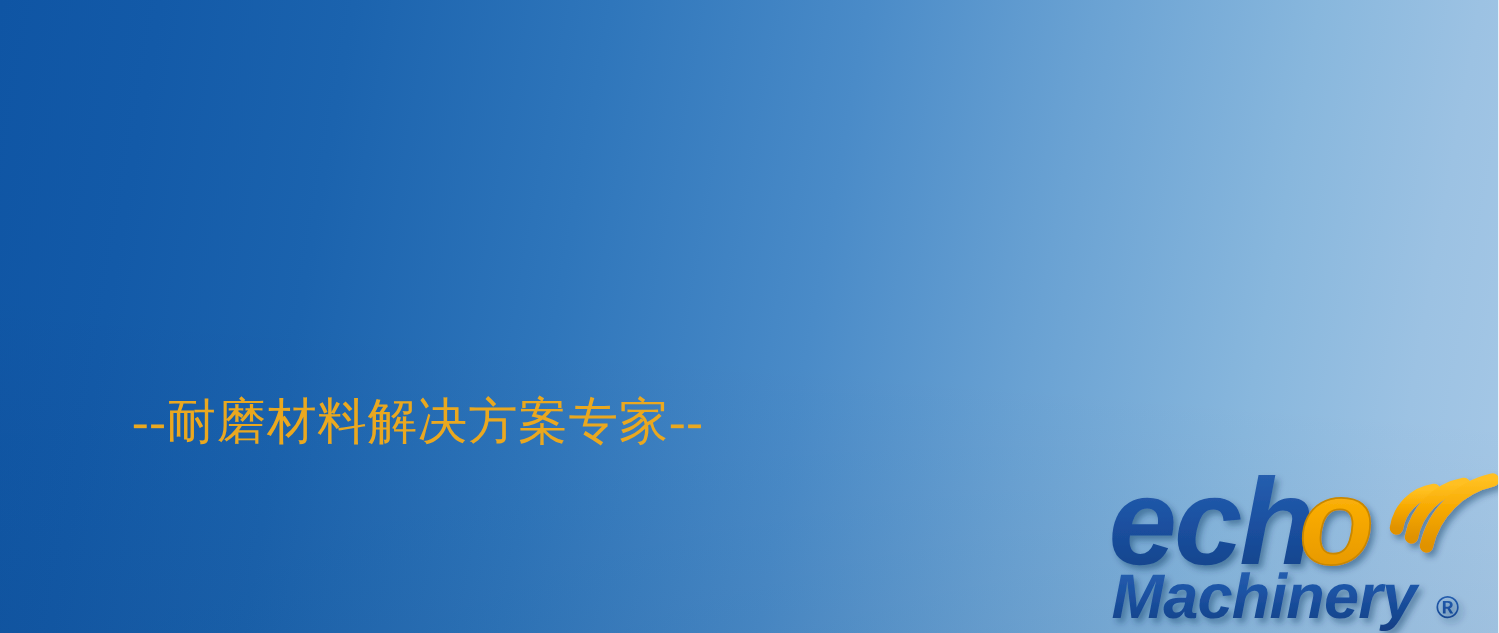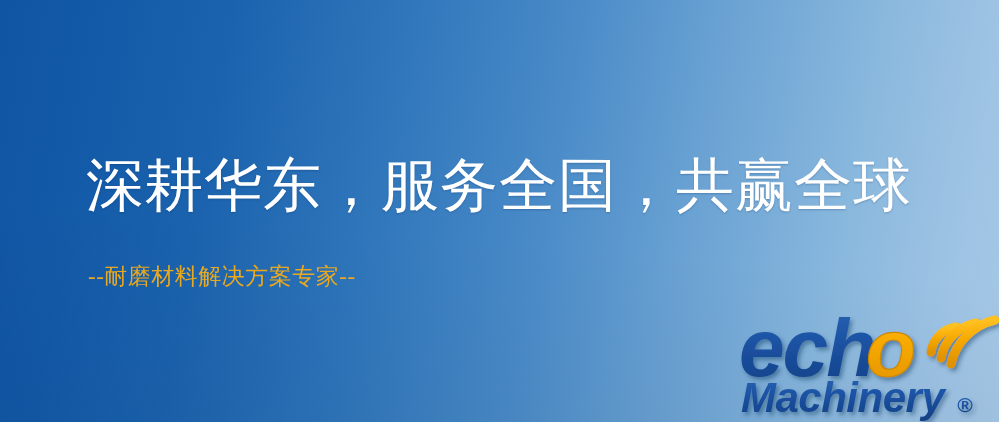--- a/index.html
+++ b/index.html
@@ -52,21 +52,21 @@
     text-shadow: 0 1px 2px rgba(0, 40, 90, 0.25);
     z-index: 3;
   }
 
   
   .subtitle {
     position: absolute;
     left: 88px;
     top: 264px;
     font-family: "Liberation Serif", "DejaVu Serif", serif;
-    font-size: 23px;
+    font-size: 33px;
     line-height: 1.1;
     color: #eaa81f;
     letter-spacing: 0.5px;
     white-space: nowrap;
     z-index: 3;
   }
 
   
   .logo {
     position: absolute;
@@ -87,21 +87,20 @@
     overflow: hidden;
     clip: rect(0 0 0 0);
     white-space: nowrap;
   }
 </style>
 </head>
 <body>
 
 <div id="banner">
 
-  <div class="headline">深耕华东，服务全国，共赢全球</div>
 
   <div class="subtitle">--耐磨材料解决方案专家--</div>
 
   <div class="logo">
 
     <span class="logo-wordmark-text">echo</span>
     <span class="logo-subword-text">Machinery</span>
 
     <svg width="264" height="126" viewBox="0 0 264 126" xmlns="http://www.w3.org/2000/svg">
       <defs>

